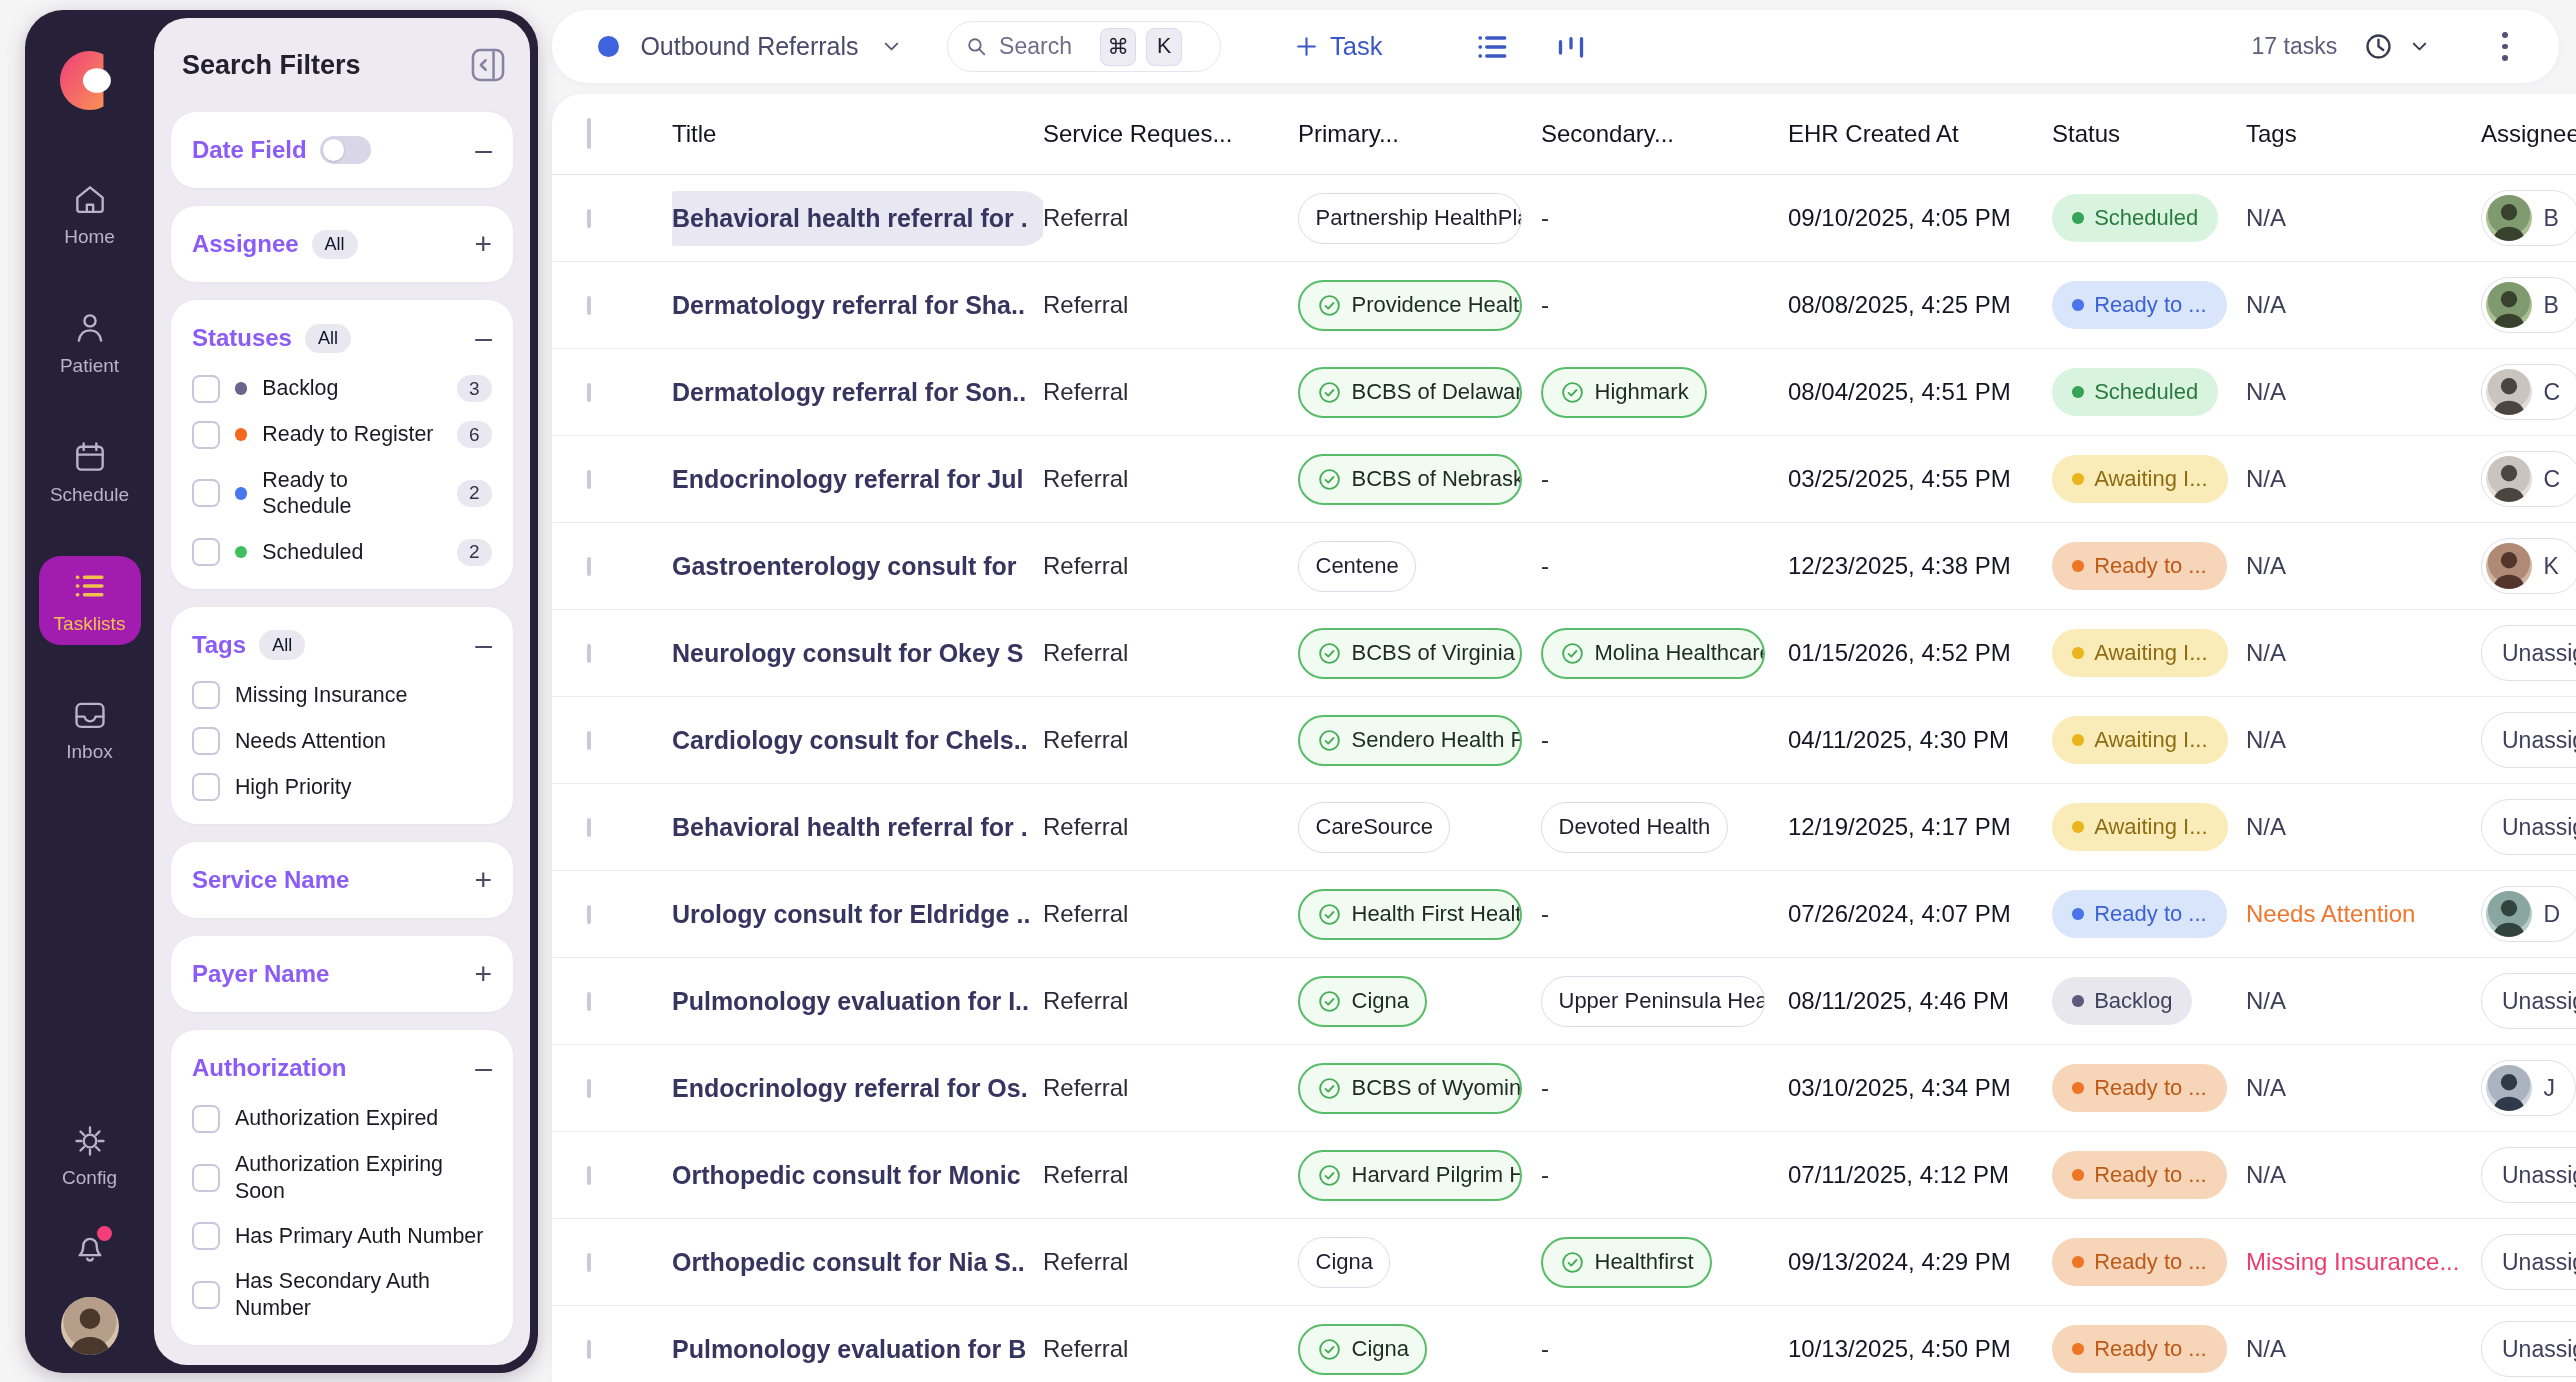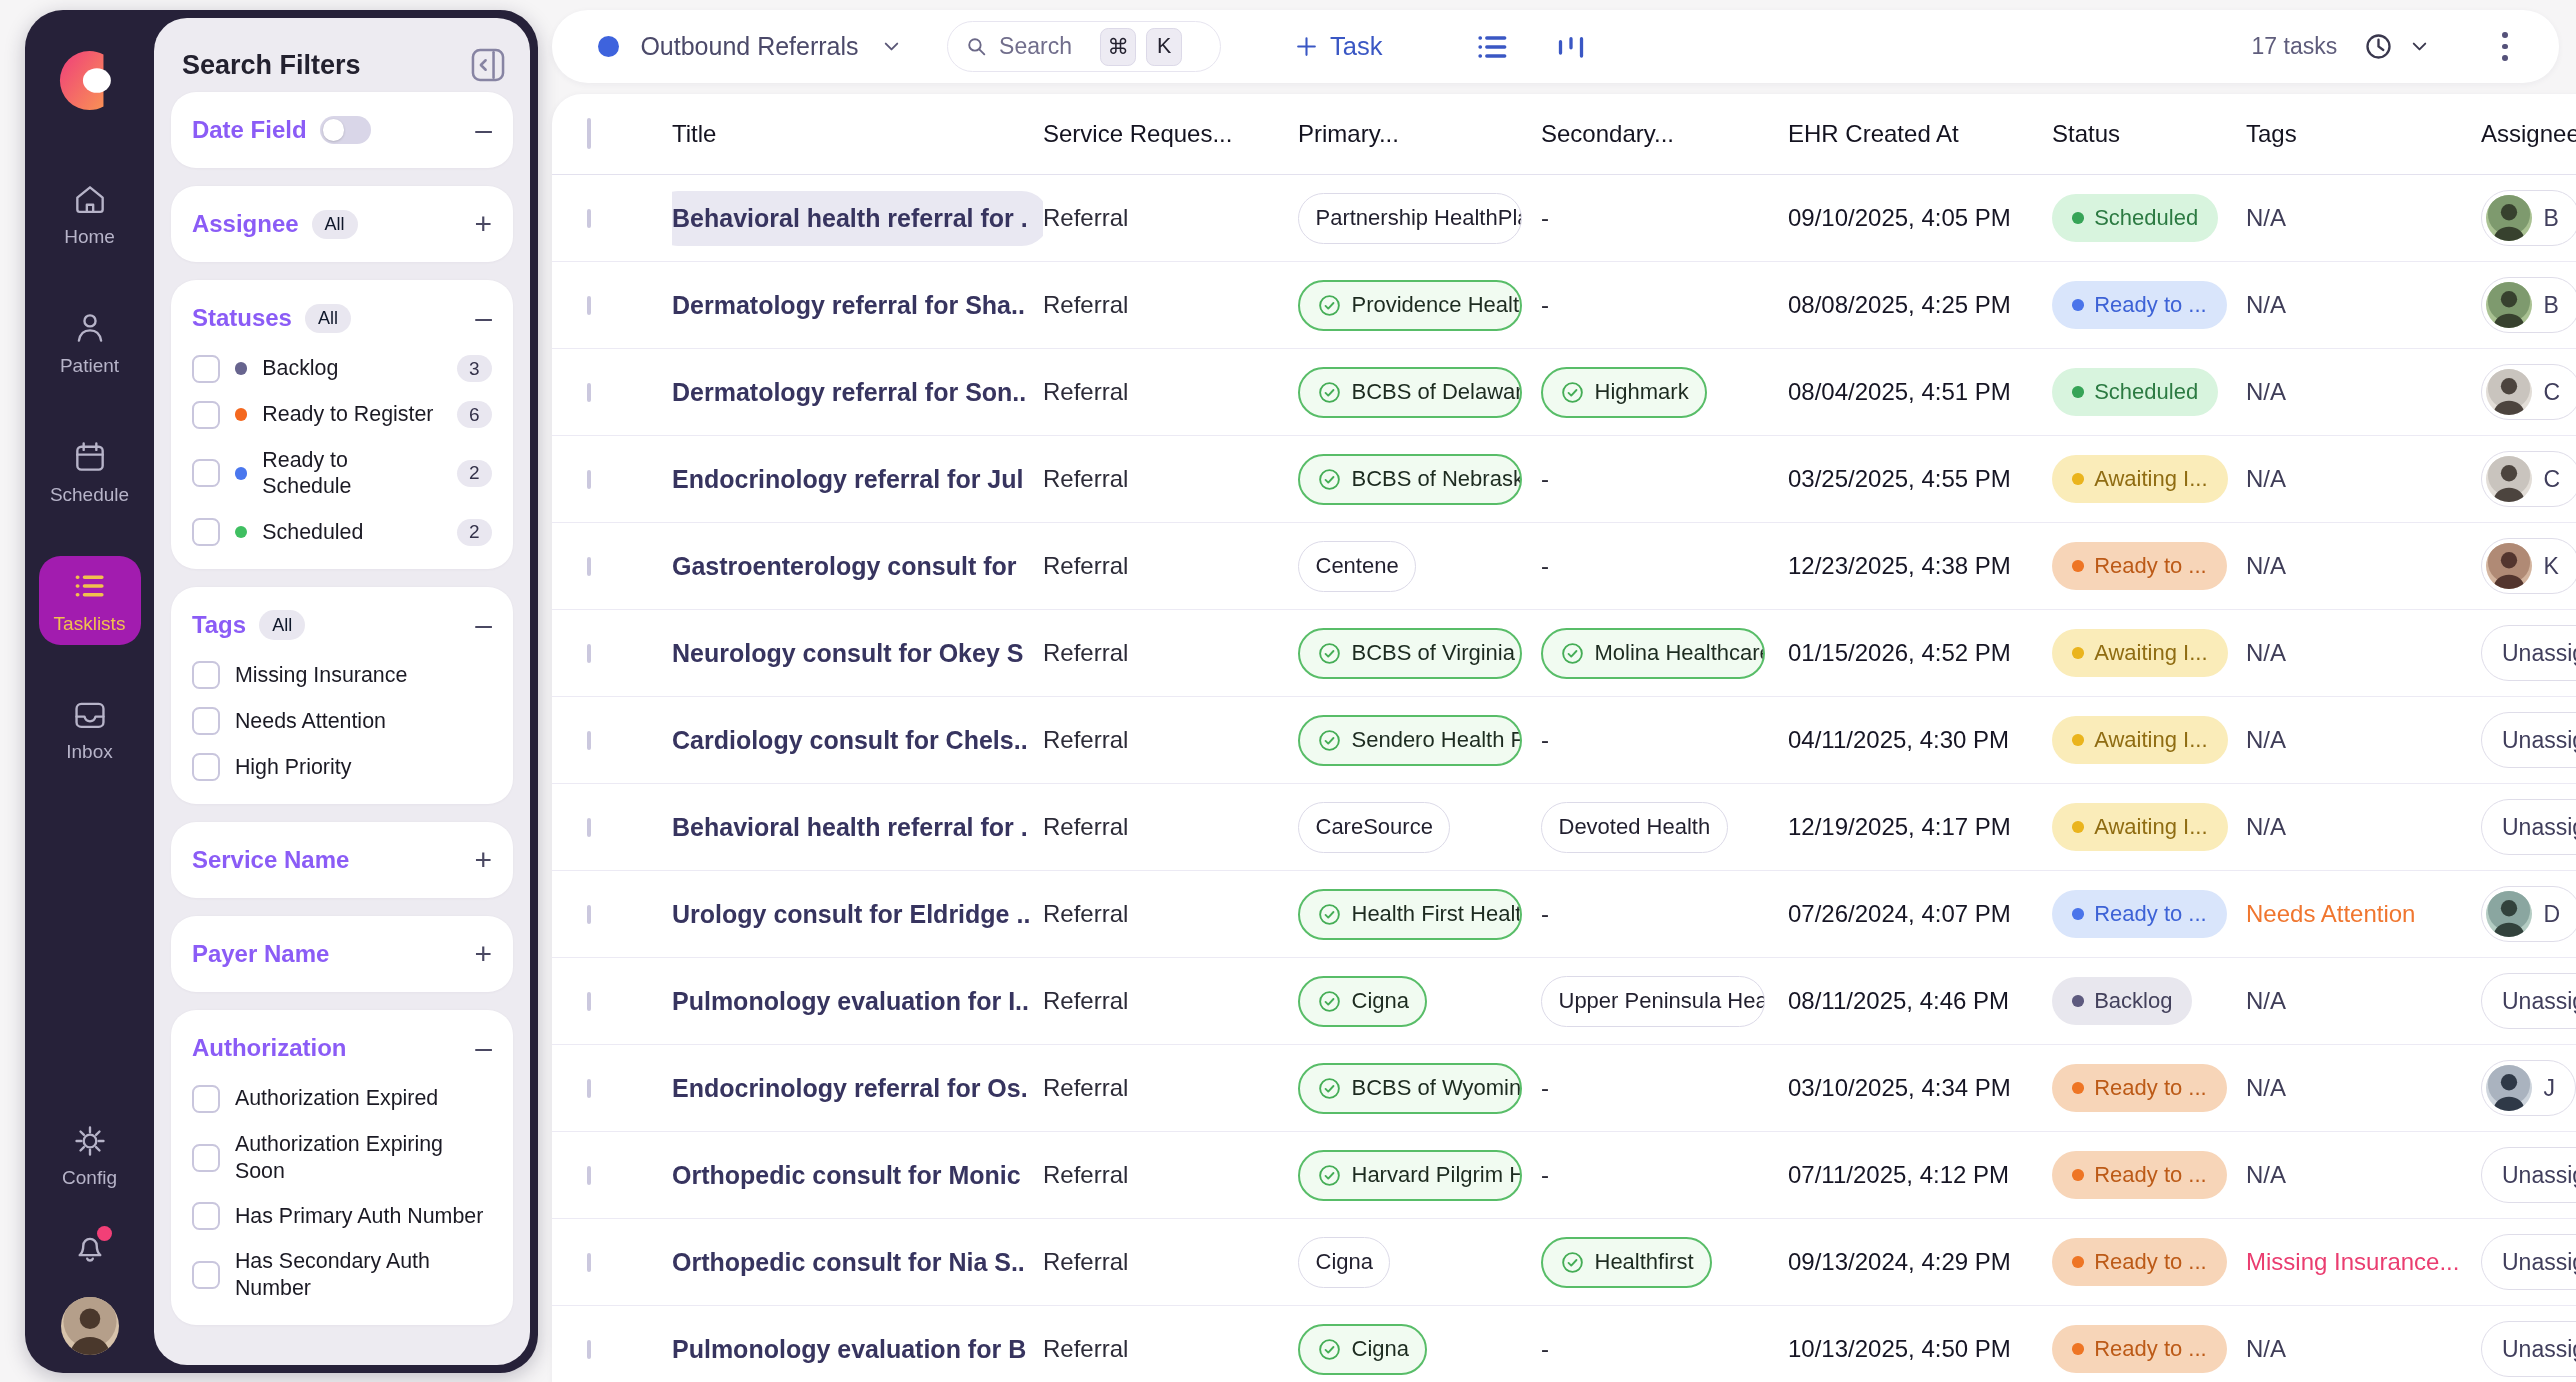--- a/index.html
+++ b/index.html
@@ -22,21 +22,21 @@
   .rail-bottom { position:absolute; bottom:18px; left:0; width:129px; display:flex;
     flex-direction:column; align-items:center; gap:30px; }
   .bell-wrap { position:relative; color:#b7b4c9; width:38px; height:38px; cursor:pointer; }
   .bell-wrap svg { width:100%; height:100%; }
   .notif-dot { position:absolute; right:-3.3px; top:-3.3px; width:15px; height:15px; border-radius:50%; }
   .user-avatar { width:58px; height:58px; border-radius:50%; overflow:hidden; cursor:pointer; }
 
   
   .filter-panel { position:absolute; left:129px; top:8.2px; right:8.2px; bottom:8.2px;
     background:#edebf1; border-radius:33px; overflow:hidden; }
-  .panel-header { display:flex; align-items:center; padding:28px 23px 8px 28px; }
+  .panel-header { display:flex; align-items:center; padding:28px 23px 28px 28px; }
   .panel-title { font-size:27px; font-weight:bold; color:#23212f; }
   .collapse-btn { margin-left:auto; width:38px; height:38px; color:#8784a3; cursor:pointer; }
   .collapse-btn svg { width:100%; height:100%; }
   .filter-cards { padding:0 16.5px; }
   .fcard { background:#fff; border-radius:25px; padding:23px 21.4px; margin-bottom:18px;
     box-shadow:0 0.8px 2.5px rgba(40,35,70,.04); }
   .fcard-head { display:flex; align-items:center; gap:13px; }
   .fsec-label { font-size:24px; font-weight:bold; color:#8b5cf6; }
   .all-badge { background:#e9e7f0; border-radius:823px; padding:4.1px 13px; font-size:18px;
     font-weight:normal; color:#0f172a; }

